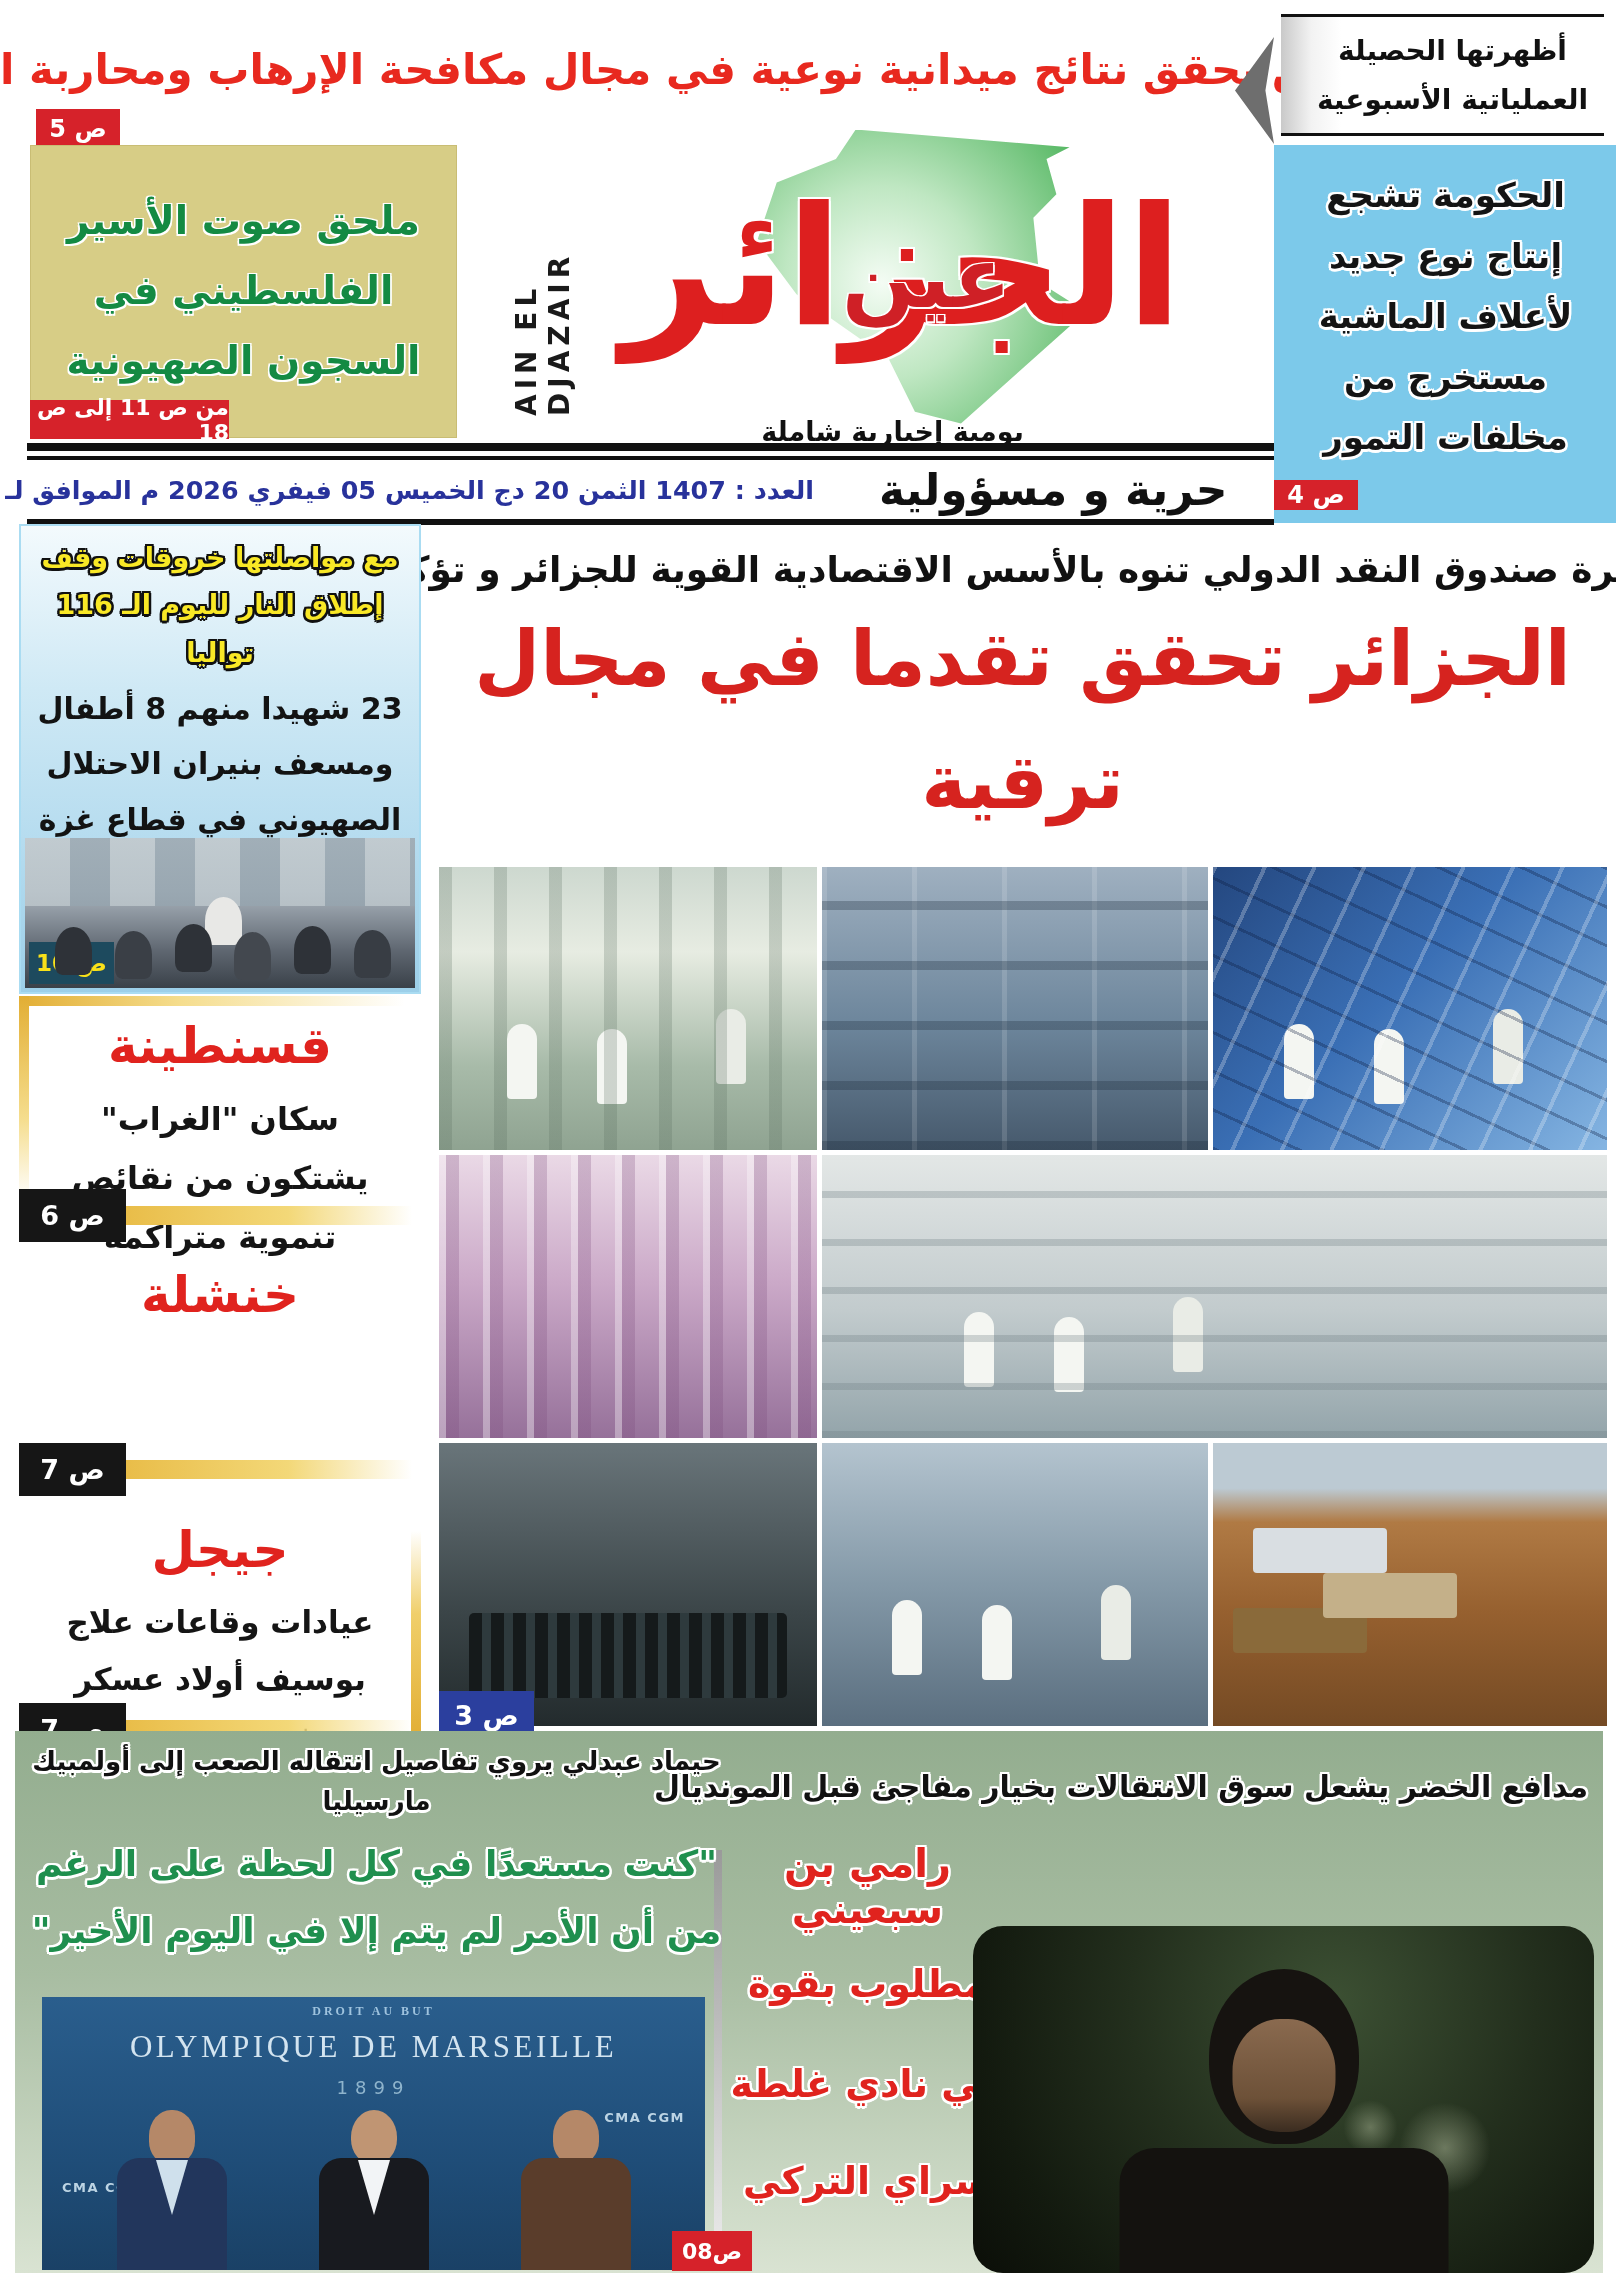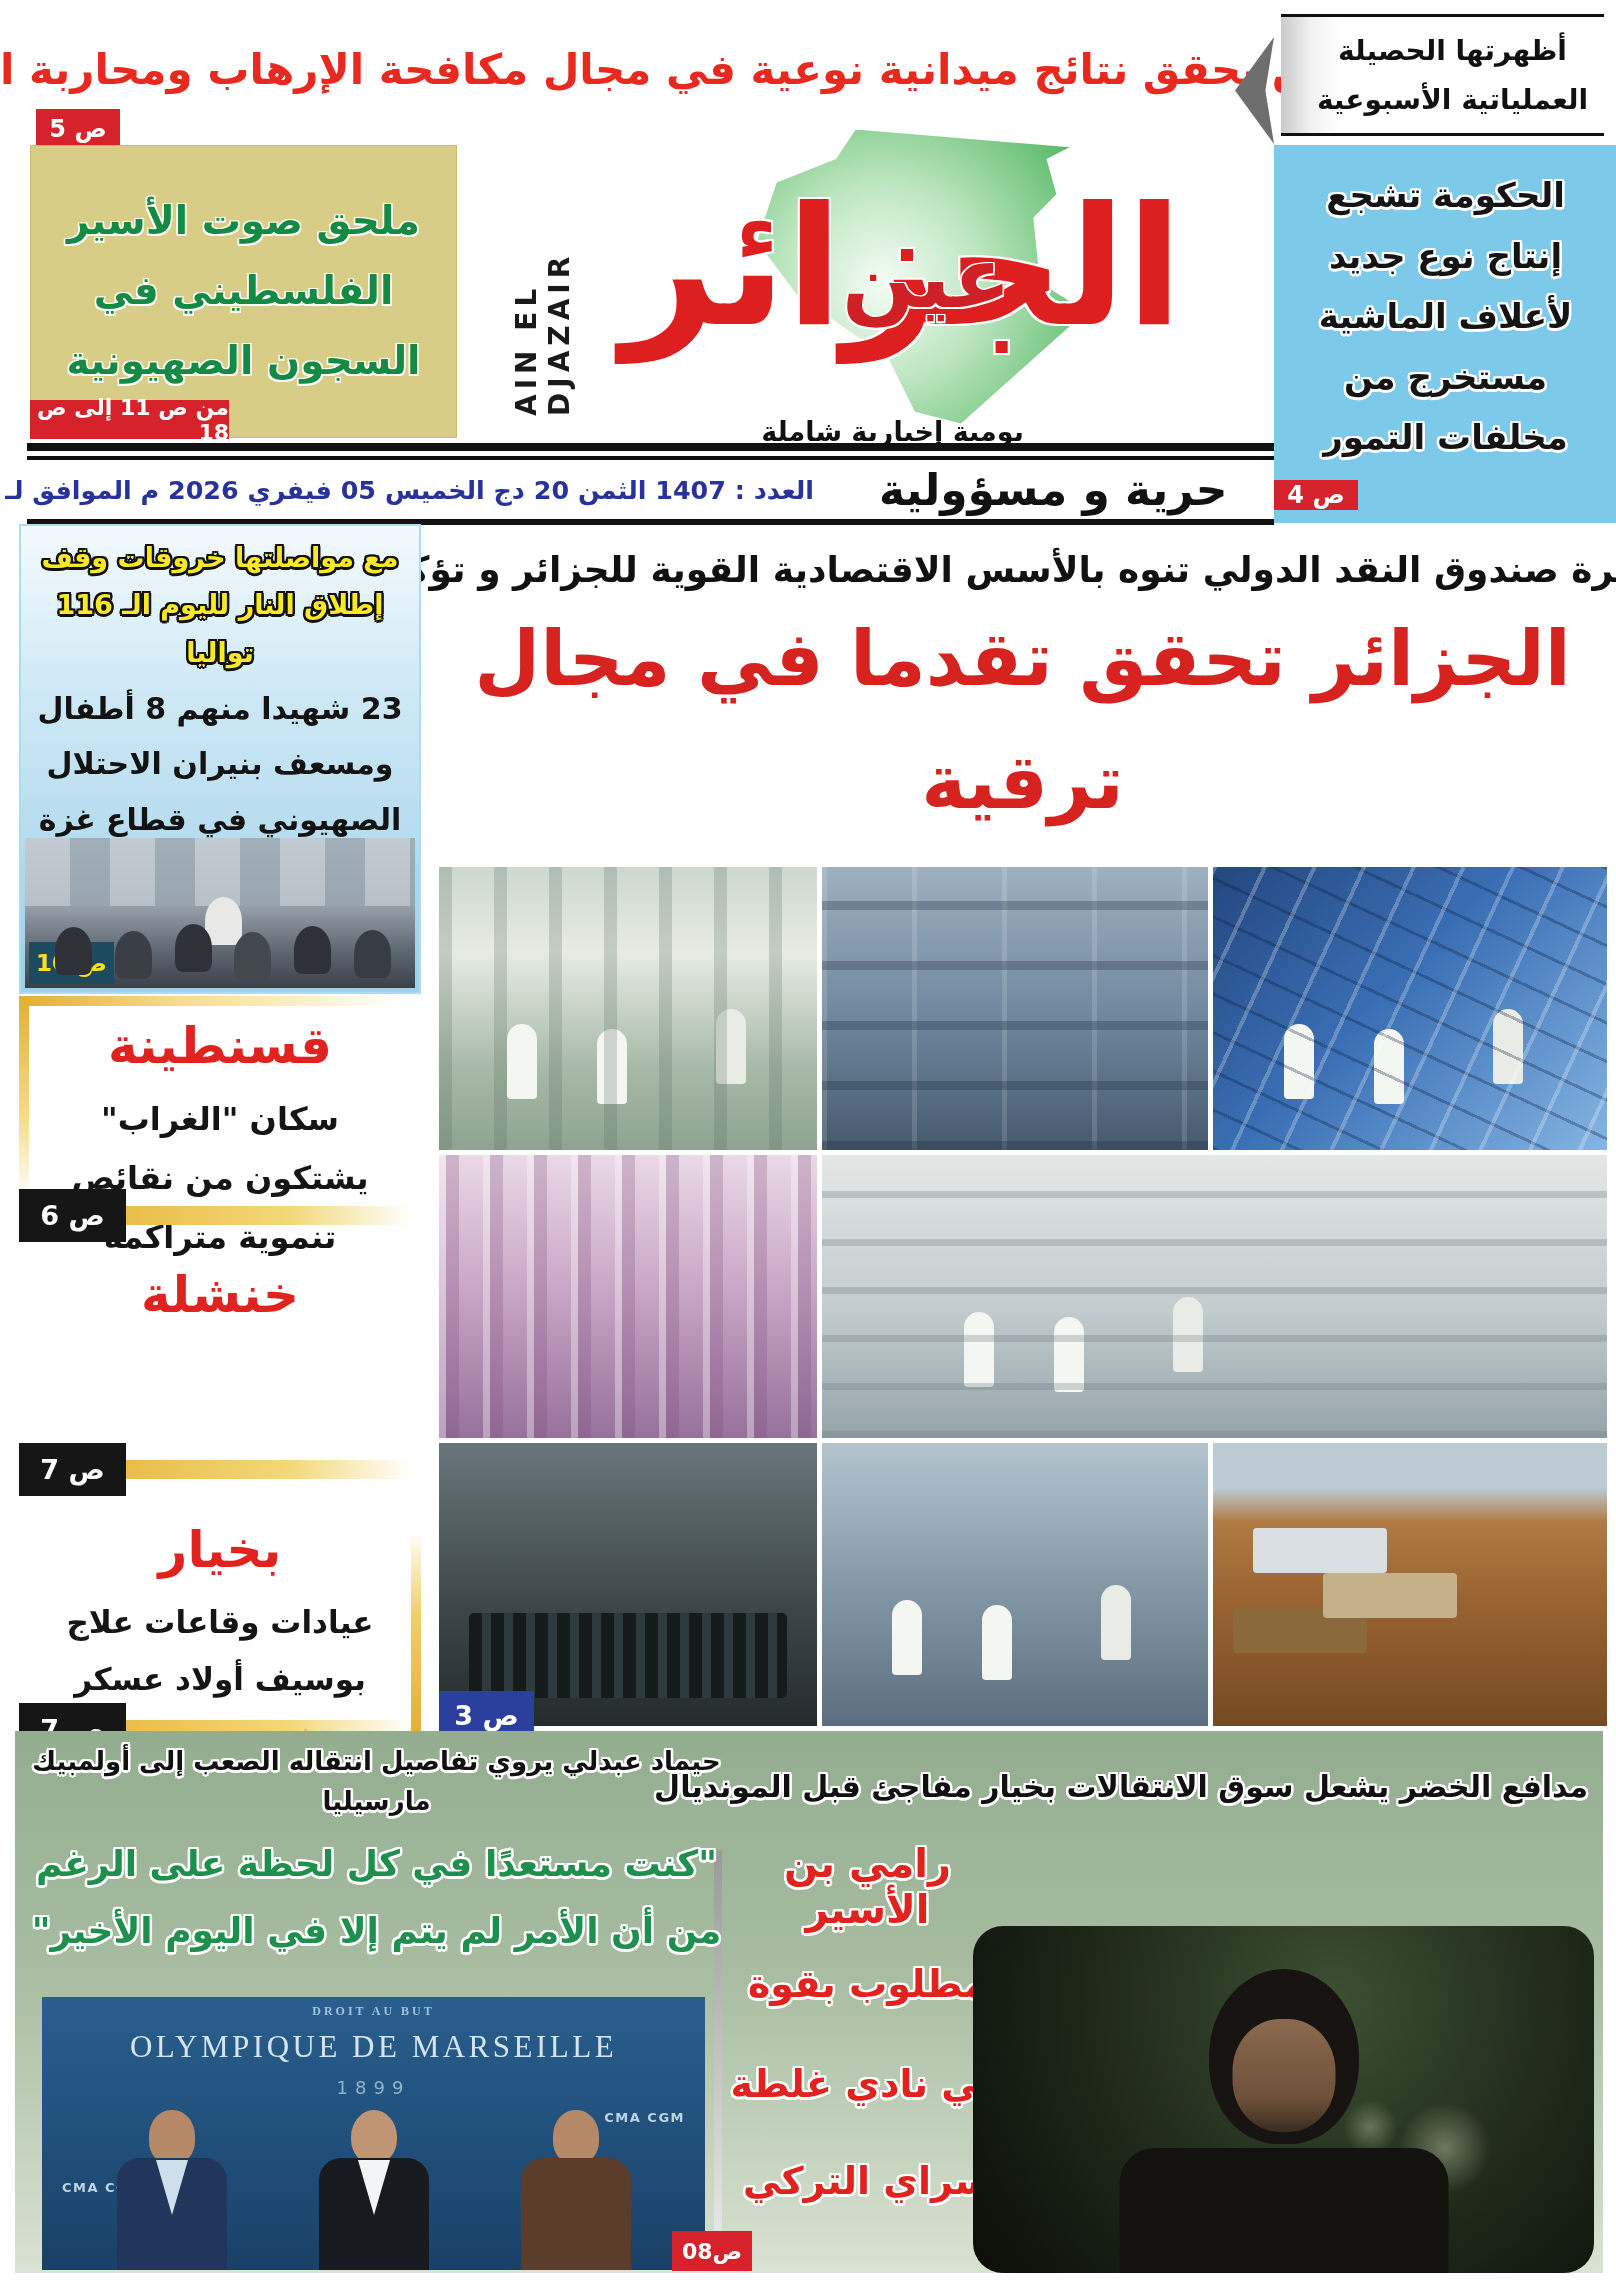--- a/index.html
+++ b/index.html
@@ -190,21 +190,21 @@
   <div class="abs region" style="top:1245px; height:254px;">
     <div class="region-title">خنشلة</div>
     <div class="region-foot">
       <div class="region-badge">ص 7</div>
       <div class="region-rule"></div>
     </div>
   </div>
 
   <div class="abs region" style="top:1500px; height:259px;">
     <div class="goldright"></div>
-    <div class="region-title">بخيار</div>
+    <div class="region-title">جيجل</div>
     <div class="region-text" style="font-size:31px; padding:0 30px;">عيادات وقاعات علاج بوسيف أولاد عسكر تستفيد من تجهيزات جديدة</div>
     <div class="region-foot">
       <div class="region-badge">ص 7</div>
       <div class="region-rule"></div>
     </div>
   </div>
 
   <div class="abs sports-band"></div>
   <div class="abs sp-divider"></div>
 
@@ -226,21 +226,21 @@
         <div class="body" style="background:#181a1f;"></div>
         <div class="shirt"></div>
     </div>
     <div class="om-fig" style="left:479px;">
       <div class="head"></div>
         <div class="body" style="background:#5a3d2b;"></div>
     </div>
   </div>
 
   <div class="abs sp-right-kicker ow">مدافع الخضر يشعل سوق الانتقالات بخيار مفاجئ قبل المونديال</div>
-  <div class="abs sp-player-name ow">رامي بن الأسير</div>
+  <div class="abs sp-player-name ow">رامي بن سبعيني</div>
   <div class="abs sp-line sp-line0 ow">مطلوب بقوة</div>
   <div class="abs sp-line sp-line1 ow">في نادي غلطة</div>
   <div class="abs sp-line sp-line2 ow">سراي التركي</div>
   <div class="abs player-photo">
     <div class="pl-head"></div>
     <div class="pl-face"></div>
     <div class="pl-body"></div>
   </div>
   <div class="badge badge-p08">ص08</div>
 

